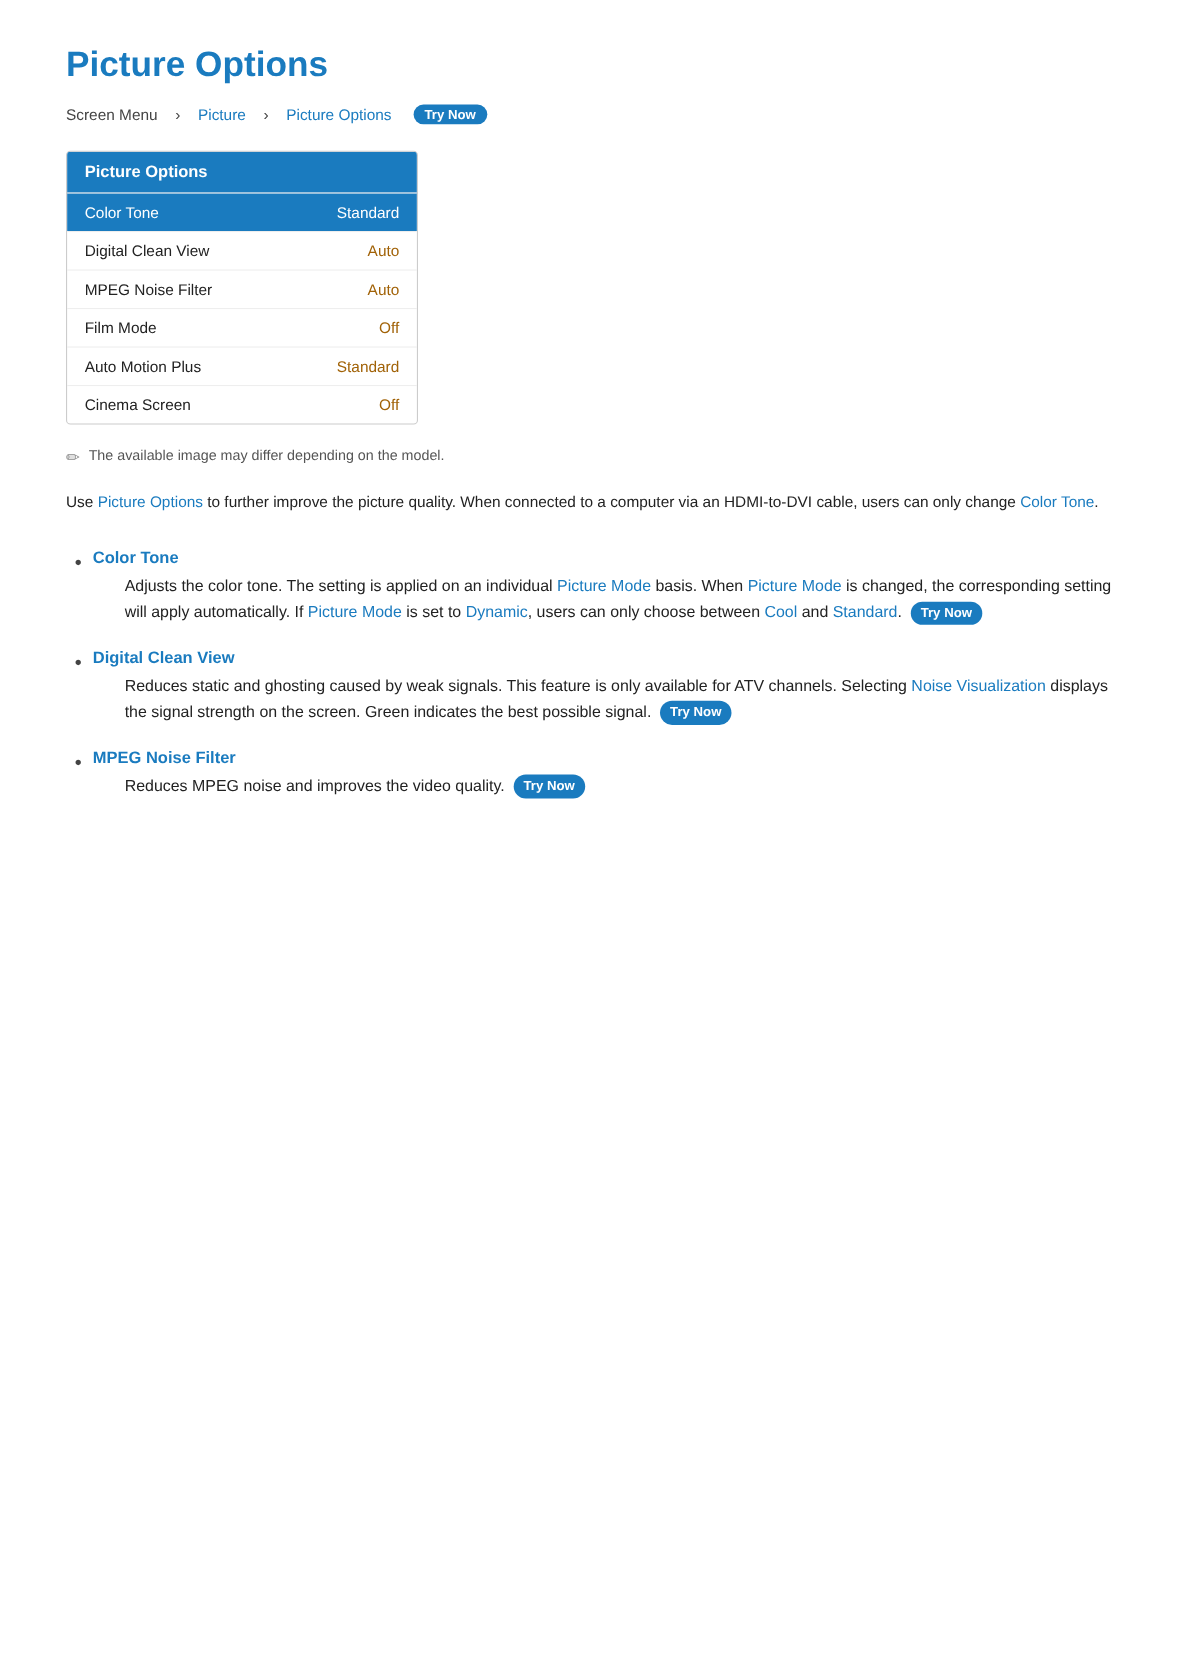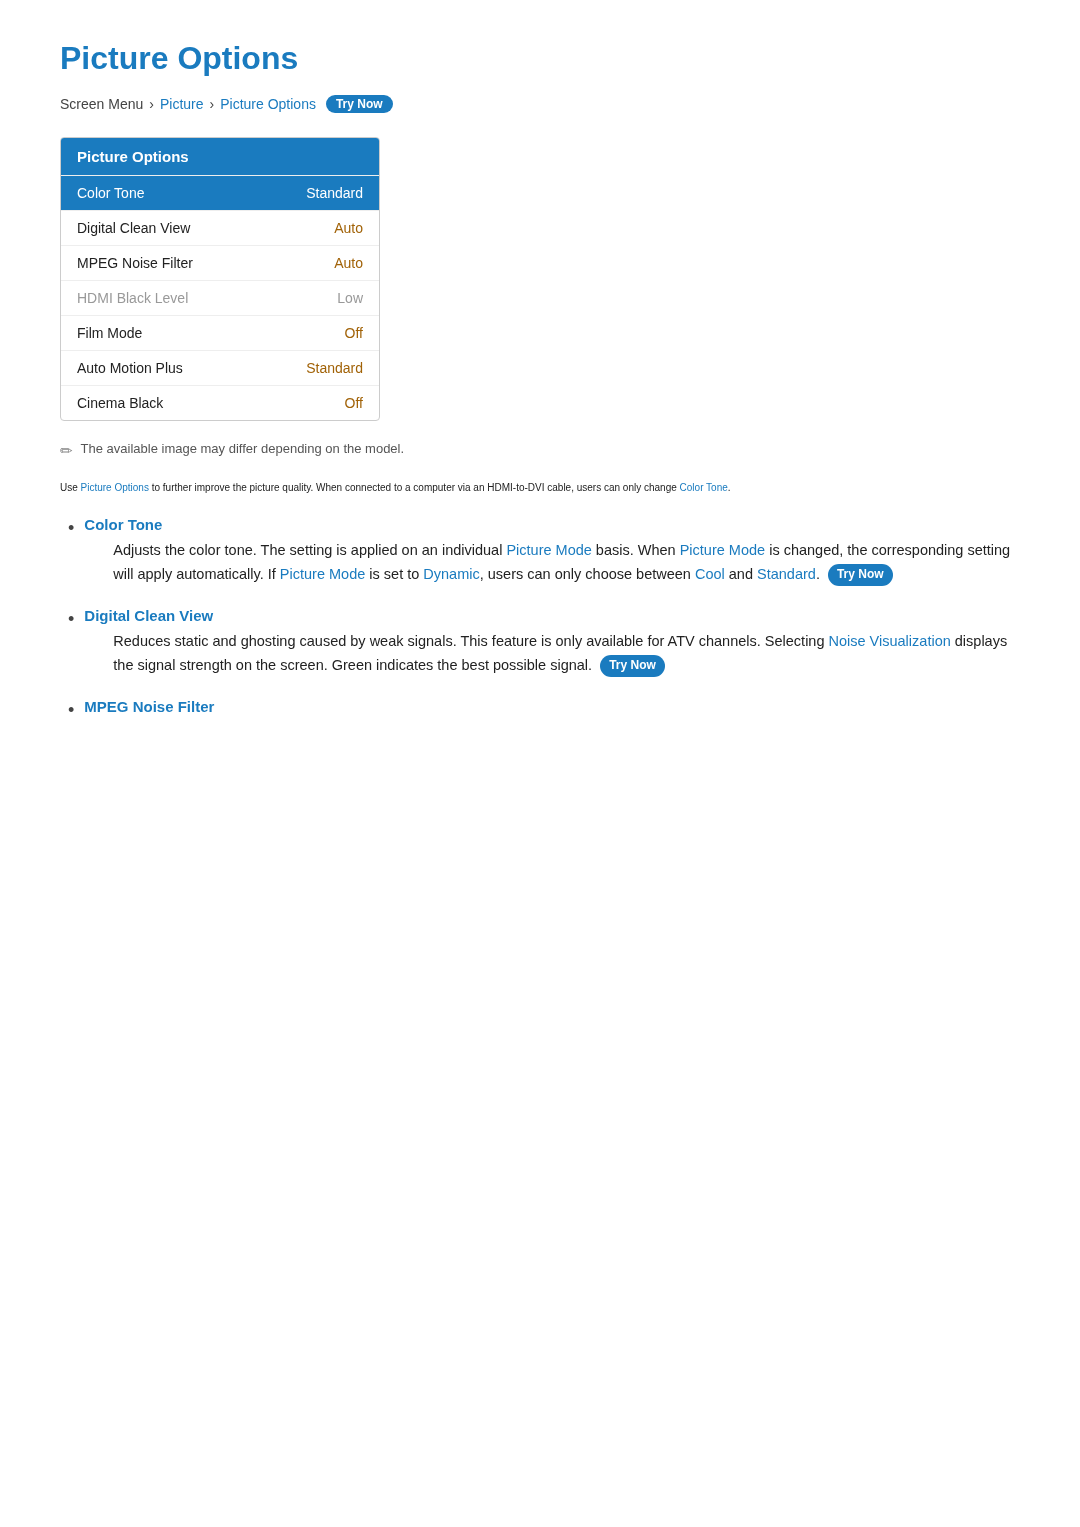--- a/index.html
+++ b/index.html
@@ -16,21 +16,21 @@
       font-size: 32px;
       font-weight: bold;
       margin-bottom: 18px;
     }
     .breadcrumb {
       font-size: 14px;
       color: #444;
       margin-bottom: 24px;
       display: flex;
       align-items: center;
-      gap: 4px;
+      gap: 14px;
     }
     .breadcrumb-link {
       color: #1a7bbf;
       text-decoration: none;
       text-align: right;
     }
     .breadcrumb-sep {
       color: #444;
       margin: 0 2px;
     }
@@ -90,23 +90,23 @@
       color: #555;
       font-size: 13px;
     }
     .note-icon {
       font-size: 15px;
       color: #888;
       margin-top: 1px;
       flex-shrink: 0;
     }
     .content-text {
-      font-size: 10px;
+      font-size: 14px;
       line-height: 1.6;
-      margin-bottom: 20px;
+      margin-bottom: 32px;
     }
     .content-text a, .link {
       color: #1a7bbf;
       text-decoration: none;
     }
     .section-list {
       margin-left: 8px;
       padding-left: 0;
       list-style: none;
     }
@@ -171,33 +171,29 @@
       </div>
       <div class="menu-row">
         <span class="menu-label">Digital Clean View</span>
         <span class="menu-value">Auto</span>
       </div>
       <div class="menu-row">
         <span class="menu-label">MPEG Noise Filter</span>
         <span class="menu-value">Auto</span>
       </div>
       <div class="menu-row">
-        <span class="menu-label dimmed">HDMI Black Level</span>
-        <span class="menu-value dimmed">Low</span>
-      </div>
-      <div class="menu-row">
         <span class="menu-label">Film Mode</span>
         <span class="menu-value">Off</span>
       </div>
       <div class="menu-row">
         <span class="menu-label">Auto Motion Plus</span>
         <span class="menu-value">Standard</span>
       </div>
       <div class="menu-row">
-        <span class="menu-label">Cinema Black</span>
+        <span class="menu-label">Cinema Screen</span>
         <span class="menu-value">Off</span>
       </div>
     </div>
 </div>
 
 <div class="note-row">
   <span class="note-icon">✏</span>
   <span>The available image may differ depending on the model.</span>
 </div>
 
@@ -217,15 +213,16 @@
       <span class="bullet">•</span>
       <div class="section-content">
         <div class="section-title">Digital Clean View</div>
         <div class="section-body"><span>Reduces static and ghosting caused by weak signals. This feature is only available for ATV channels. Selecting </span><a class="link">Noise Visualization</a><span> displays the signal strength on the screen. Green indicates the best possible signal. </span><span class="try-now-inline">Try Now</span></div>
       </div>
     </li>
     <li>
       <span class="bullet">•</span>
       <div class="section-content">
         <div class="section-title">MPEG Noise Filter</div>
+        <div class="section-body"><span>Reduces MPEG noise and improves the video quality. </span><span class="try-now-inline">Try Now</span></div>
       </div>
     </li>
   </ul>
 
 </body></html>

